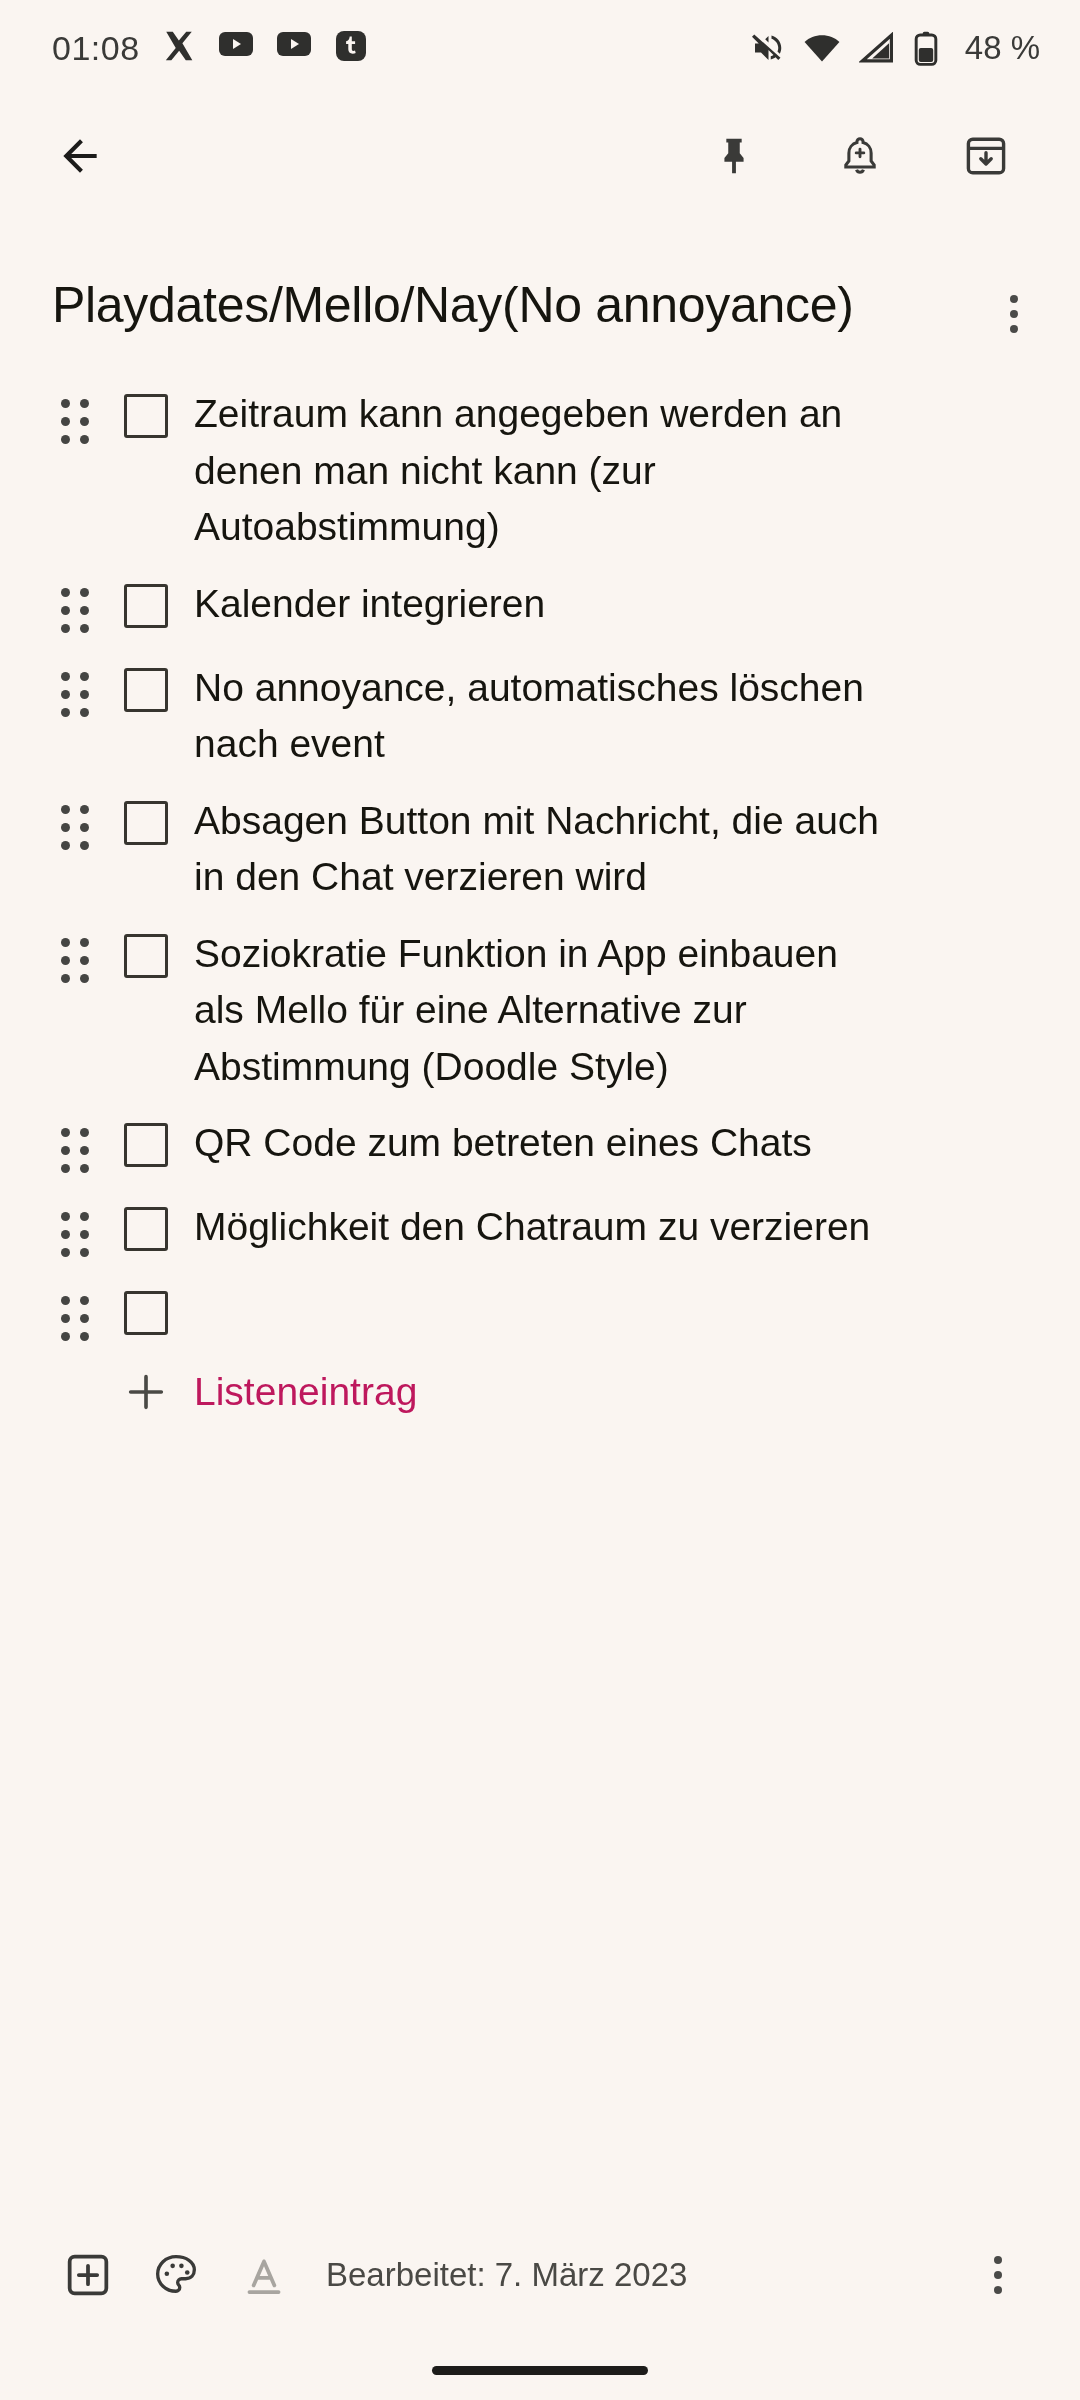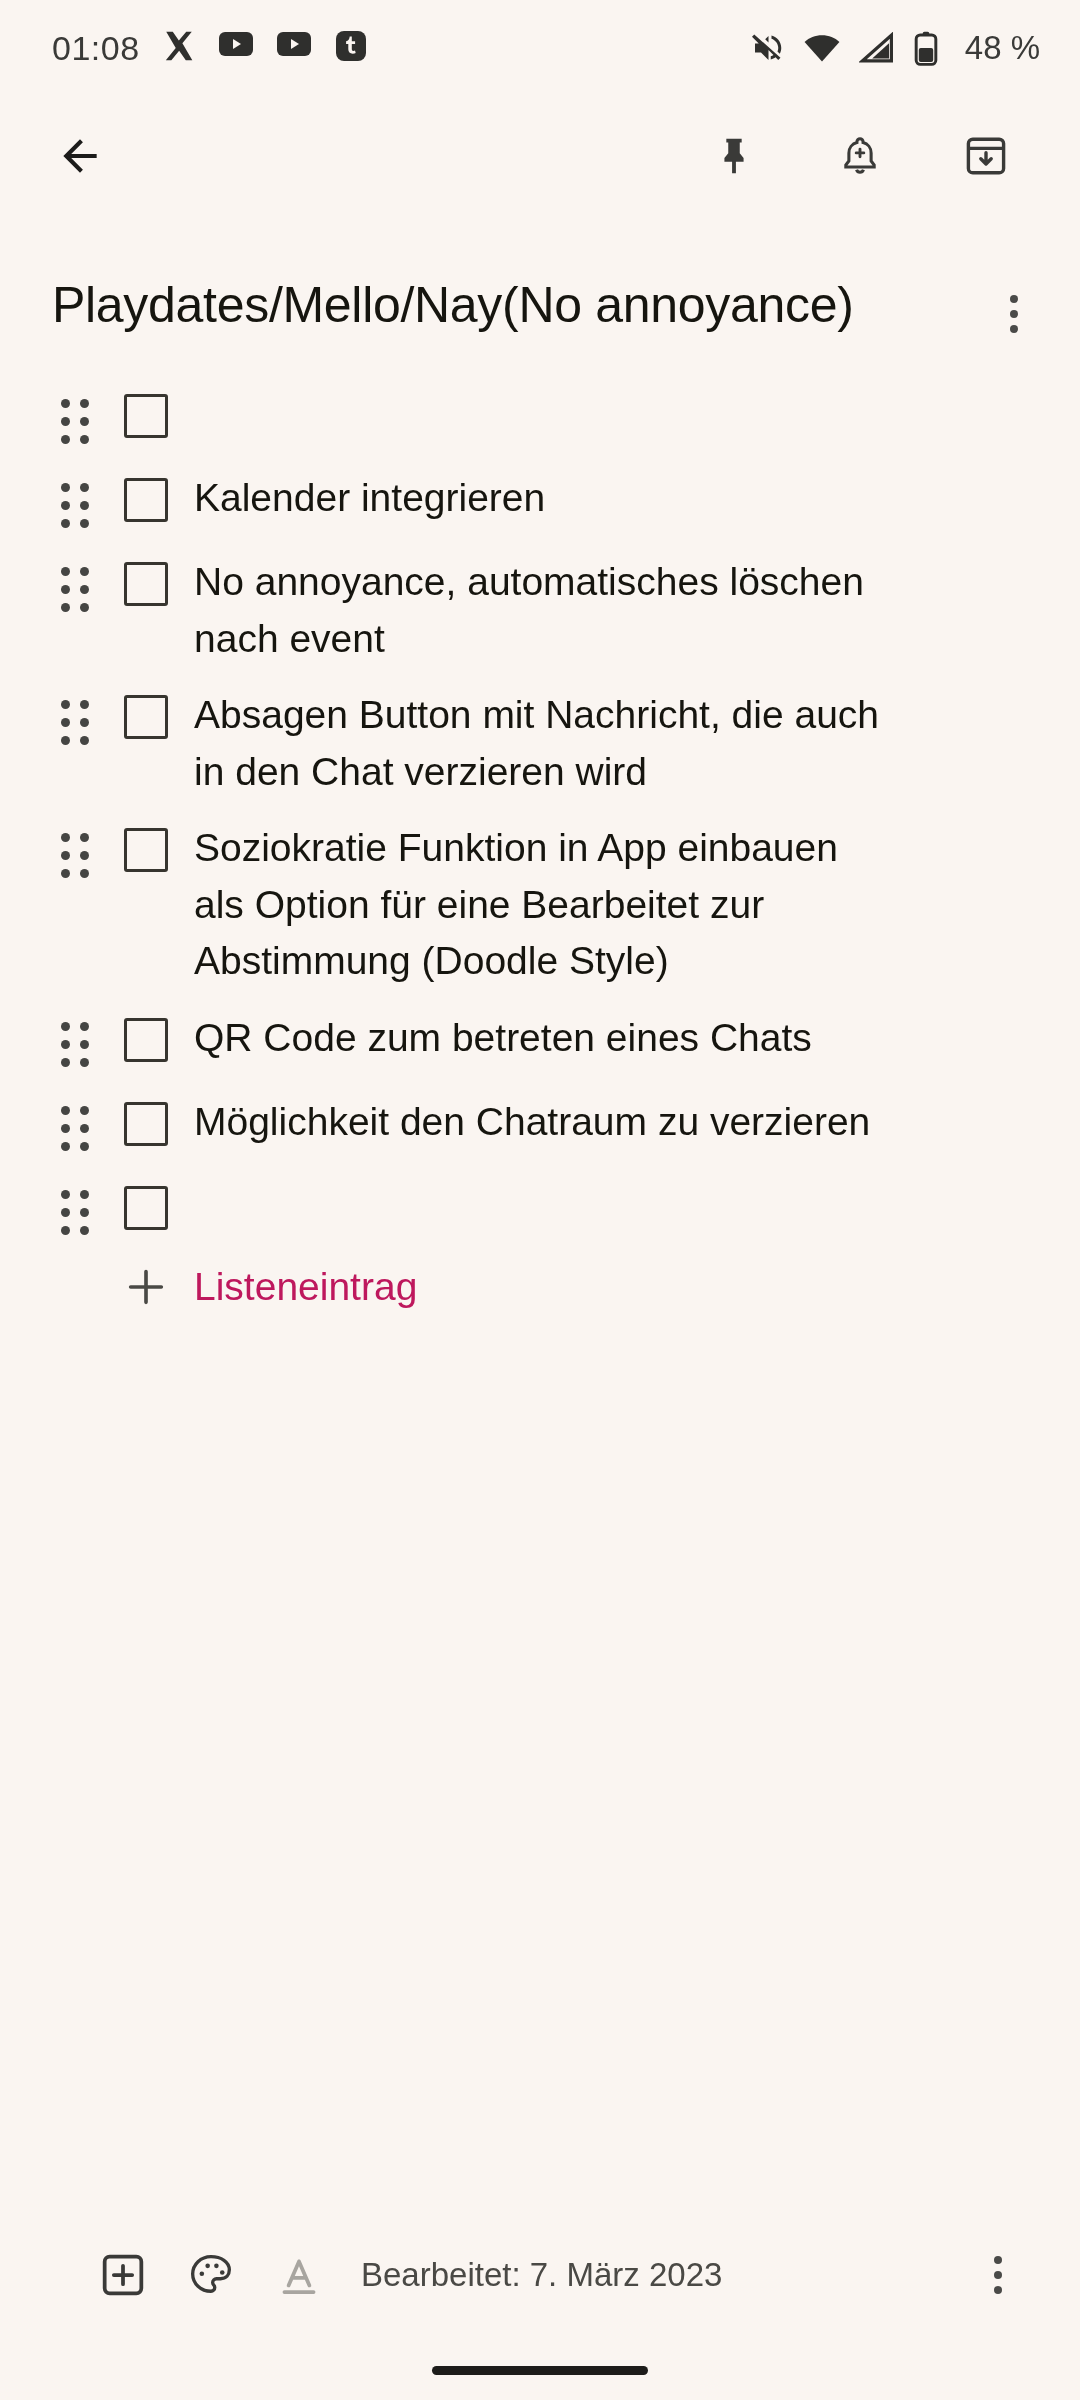--- a/index.html
+++ b/index.html
@@ -170,21 +170,20 @@
     padding-left: 0;
   }
 
   
   .bottombar {
     height: 130px;
     display: flex;
     align-items: center;
     padding: 0 42px 0 44px;
     gap: 0;
-    margin-left: 35px;
   }
   .bb-btn {
     width: 88px; height: 88px;
     display: flex; align-items: center; justify-content: center;
     cursor: pointer;
   }
   .edited {
     font-size: 33px;
     color: #4a4945;
     margin-left: 18px;
@@ -313,20 +312,21 @@
               <i></i>
               <i></i>
               <i></i>
               <i></i>
               <i></i>
             </span>
           </div>
         <div class="cb-wrap">
             <span class="cb"></span>
           </div>
+        <div class="item-text">Zeitraum kann angegeben werden an denen man nicht kann (zur Autoabstimmung)</div>
       </div>
 
       <div class="item">
         <div class="drag">
             <span class="dots">
               <i></i>
               <i></i>
               <i></i>
               <i></i>
               <i></i>
@@ -380,21 +380,21 @@
               <i></i>
               <i></i>
               <i></i>
               <i></i>
               <i></i>
             </span>
           </div>
         <div class="cb-wrap">
             <span class="cb"></span>
           </div>
-        <div class="item-text">Soziokratie Funktion in App einbauen als Option für eine Bearbeitet zur Abstimmung (Doodle Style)</div>
+        <div class="item-text">Soziokratie Funktion in App einbauen als Mello für eine Alternative zur Abstimmung (Doodle Style)</div>
       </div>
 
       <div class="item">
         <div class="drag">
             <span class="dots">
               <i></i>
               <i></i>
               <i></i>
               <i></i>
               <i></i>

